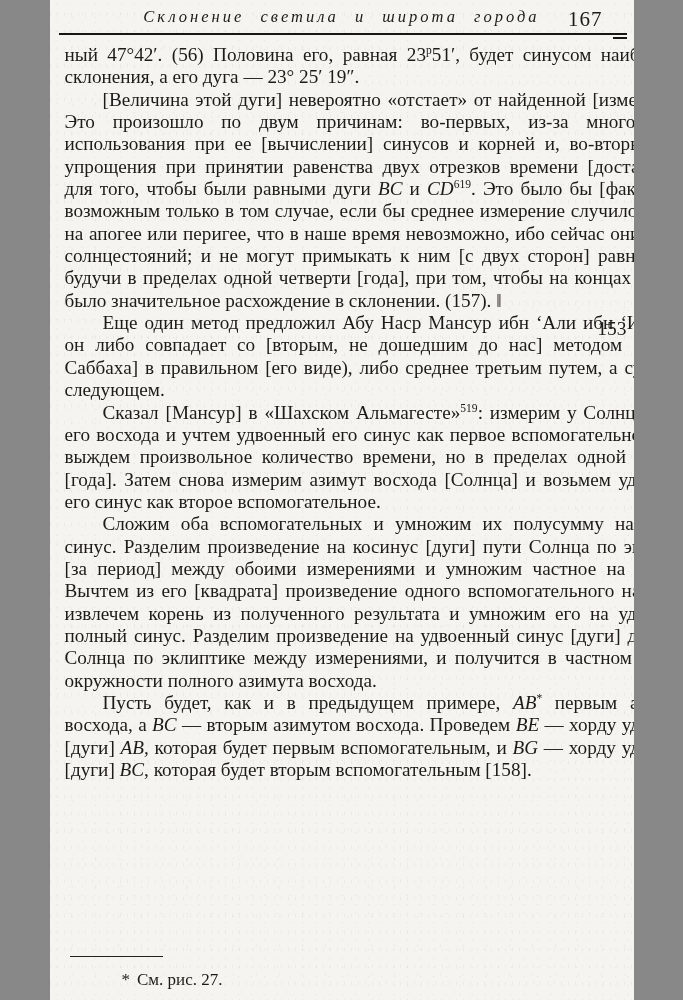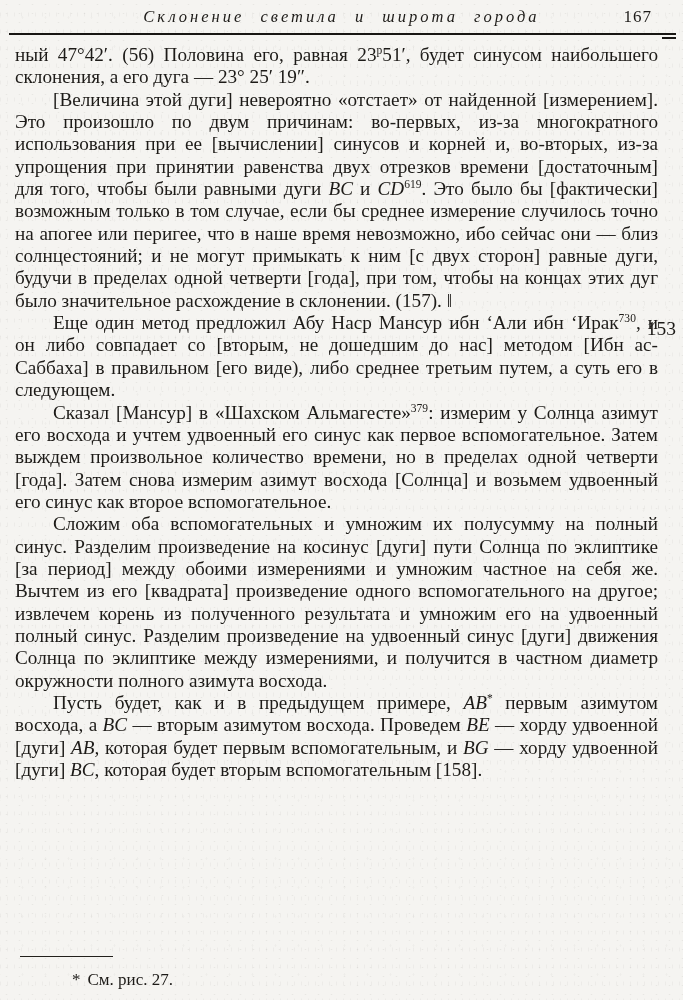--- a/index.html
+++ b/index.html
@@ -3,21 +3,21 @@
 <meta charset="utf-8">
 <style>
   :root {
     --paper: #f5f4f1;
     --ink: #1d1b18;
   }
   * { box-sizing: border-box; }
   html, body { margin: 0; padding: 0; background: #888; }
   .book-page {
     position: relative;
-    width: 683px;
+    width: 584px;
     height: 1000px;
     margin: 0 auto;
     background-color: var(--paper);
     background-image:
       radial-gradient(rgba(60,58,52,0.07) 0.6px, transparent 1.1px),
       radial-gradient(rgba(60,58,52,0.05) 0.5px, transparent 1px),
       radial-gradient(rgba(60,58,52,0.04) 0.7px, transparent 1.2px);
     background-size: 13px 9px, 7px 17px, 23px 29px;
     background-position: 0 0, 4px 6px, 11px 3px;
     color: var(--ink);
@@ -33,21 +33,21 @@
     font-style: italic;
     font-size: 16.5px;
     letter-spacing: 3px;
     word-spacing: 9px;
     white-space: nowrap;
   }
   .page-number {
     position: absolute;
     top: 7px;
     right: 31px;
-    font-size: 17px;
+    font-size: 21px;
     letter-spacing: 1px;
     margin-left: 25px;
   }
   .header-rule {
     position: absolute;
     top: 33px; left: 9px; right: 7px;
     height: 0;
     border-top: 2.6px solid #181613;
   }
   .header-rule::after {
@@ -109,21 +109,21 @@
   </div>
 
   <div class="page-number">167</div>
 
   <div class="header-rule"></div>
 
   <div class="body-text">
       <p class="para"><span>ный 47°42′. (56) Половина его, равная 23</span><sup class="fn">р</sup><span>51′, будет синусом наибольшего склонения, а его дуга — 23° 25′ 19″.</span></p>
       <p class="para indent"><span>[Величина этой дуги] невероятно «отстает» от найденной [измерением]. Это произошло по двум причинам: во-первых, из-за многократного использования при ее [вычислении] синусов и корней и, во-вторых, из-за упрощения при принятии равенства двух отрезков времени [достаточным] для того, чтобы были равными дуги </span><span class="ital">BC</span><span> и </span><span class="ital">CD</span><sup class="fn">619</sup><span>. Это было бы [фактически] возможным только в том случае, если бы среднее измерение случилось точно на апогее или перигее, что в наше время невозможно, ибо сейчас они — близ солнцестояний; и не могут примыкать к ним [с двух сторон] равные дуги, будучи в пределах одной четверти [года], при том, чтобы на концах этих дуг было значительное расхождение в склонении. (157). ‖</span></p>
       <p class="para indent"><span>Еще один метод предложил Абу Наср Мансур ибн ʻАли ибн ʻИрак</span><sup class="fn">730</sup><span>, и он либо совпадает со [вторым, не дошедшим до нас] методом [Ибн ас-Саббаха] в правильном [его виде), либо среднее третьим путем, а суть его в следующем.</span></p>
-      <p class="para indent"><span>Сказал [Мансур] в «Шахском Альмагесте»</span><sup class="fn">379</sup><span>: измерим у Солнца азимут его восхода и учтем удвоенный его синус как первое вспомогательное. Затем выждем произвольное количество времени, но в пределах одной четверти [года]. Затем снова измерим азимут восхода [Солнца] и возьмем удвоенный его синус как второе вспомогательное.</span></p>
+      <p class="para indent"><span>Сказал [Мансур] в «Шахском Альмагесте»</span><sup class="fn">519</sup><span>: измерим у Солнца азимут его восхода и учтем удвоенный его синус как первое вспомогательное. Затем выждем произвольное количество времени, но в пределах одной четверти [года]. Затем снова измерим азимут восхода [Солнца] и возьмем удвоенный его синус как второе вспомогательное.</span></p>
       <p class="para indent"><span>Сложим оба вспомогательных и умножим их полусумму на полный синус. Разделим произведение на косинус [дуги] пути Солнца по эклиптике [за период] между обоими измерениями и умножим частное на себя же. Вычтем из его [квадрата] произведение одного вспомогательного на другое; извлечем корень из полученного результата и умножим его на удвоенный полный синус. Разделим произведение на удвоенный синус [дуги] движения Солнца по эклиптике между измерениями, и получится в частном диаметр окружности полного азимута восхода.</span></p>
       <p class="para indent"><span>Пусть будет, как и в предыдущем примере, </span><span class="ital">AB</span><sup class="fn">*</sup><span> первым азимутом восхода, а </span><span class="ital">BC</span><span> — вторым азимутом восхода. Проведем </span><span class="ital">BE</span><span> — хорду удвоенной [дуги] </span><span class="ital">AB,</span><span> которая будет первым вспомогательным, и </span><span class="ital">BG</span><span> — хорду удвоенной [дуги] </span><span class="ital">BC</span><span>, которая будет вторым вспомогательным [158].</span></p>
     </div>
 
   <div class="margin-folio">153</div>
 
   <div class="footnote-separator"></div>
 
   <div class="footnote">
     <span class="fn-marker">*</span><span>См. рис. 27.</span>

